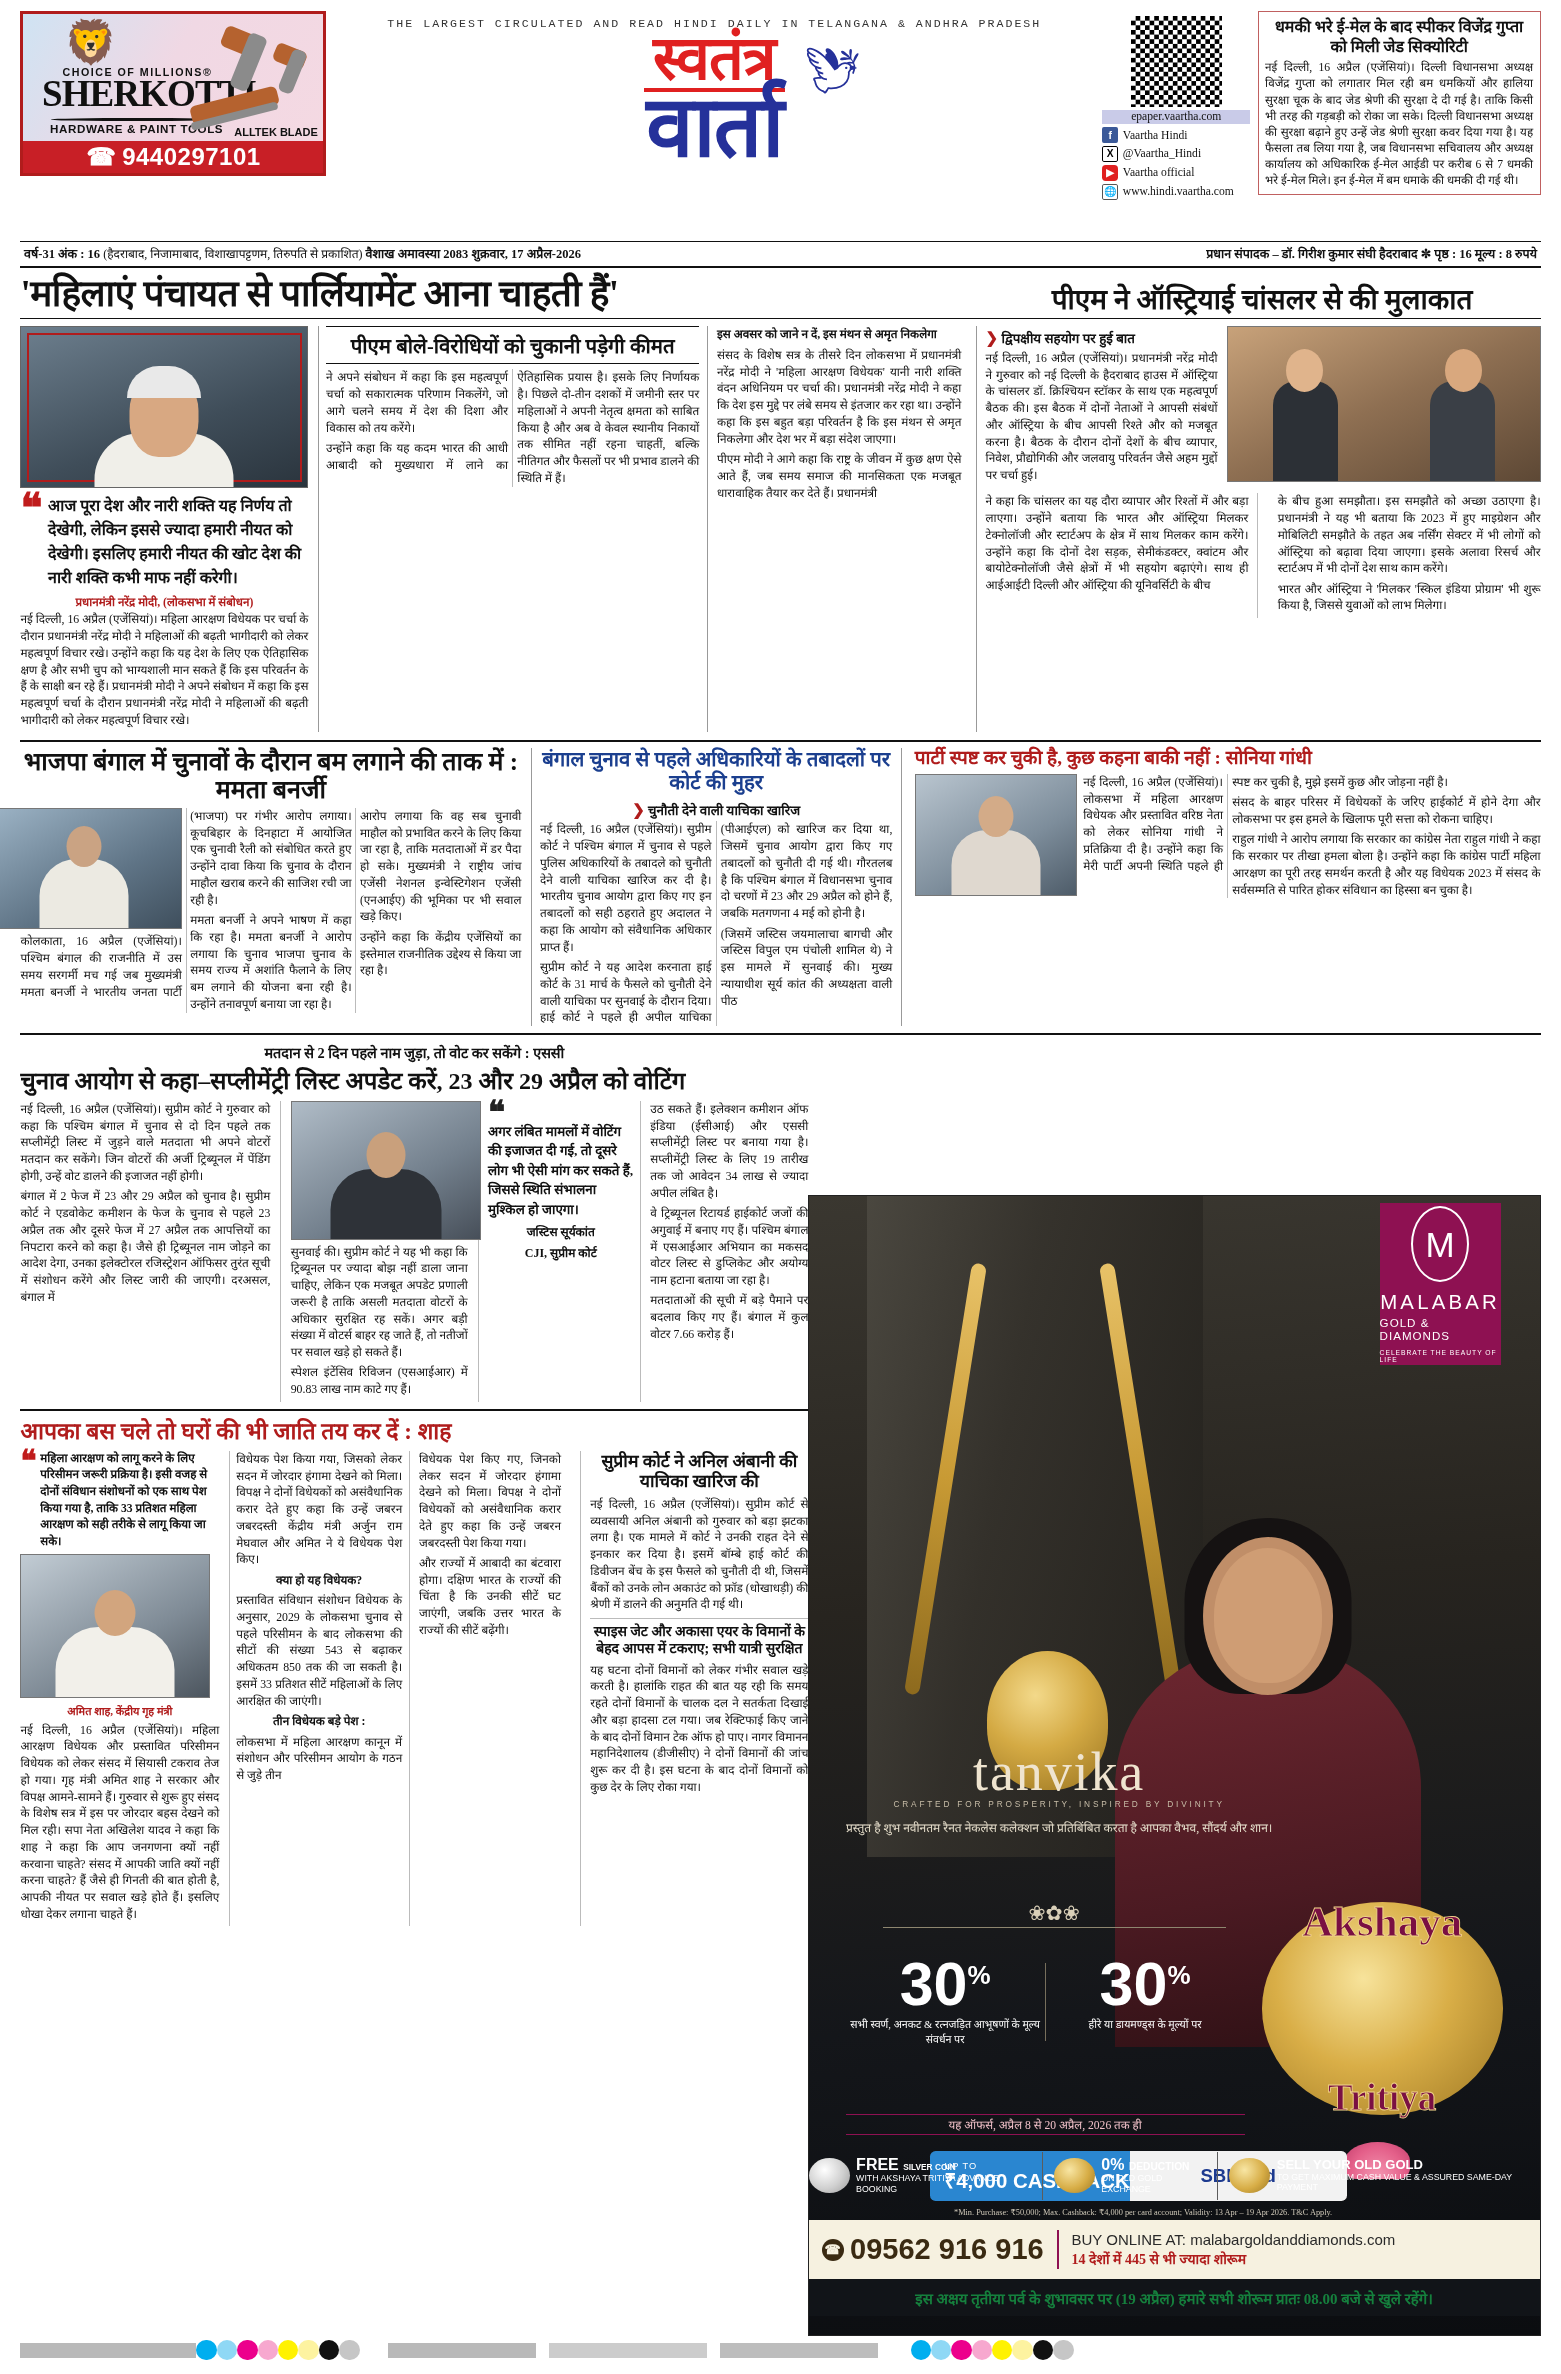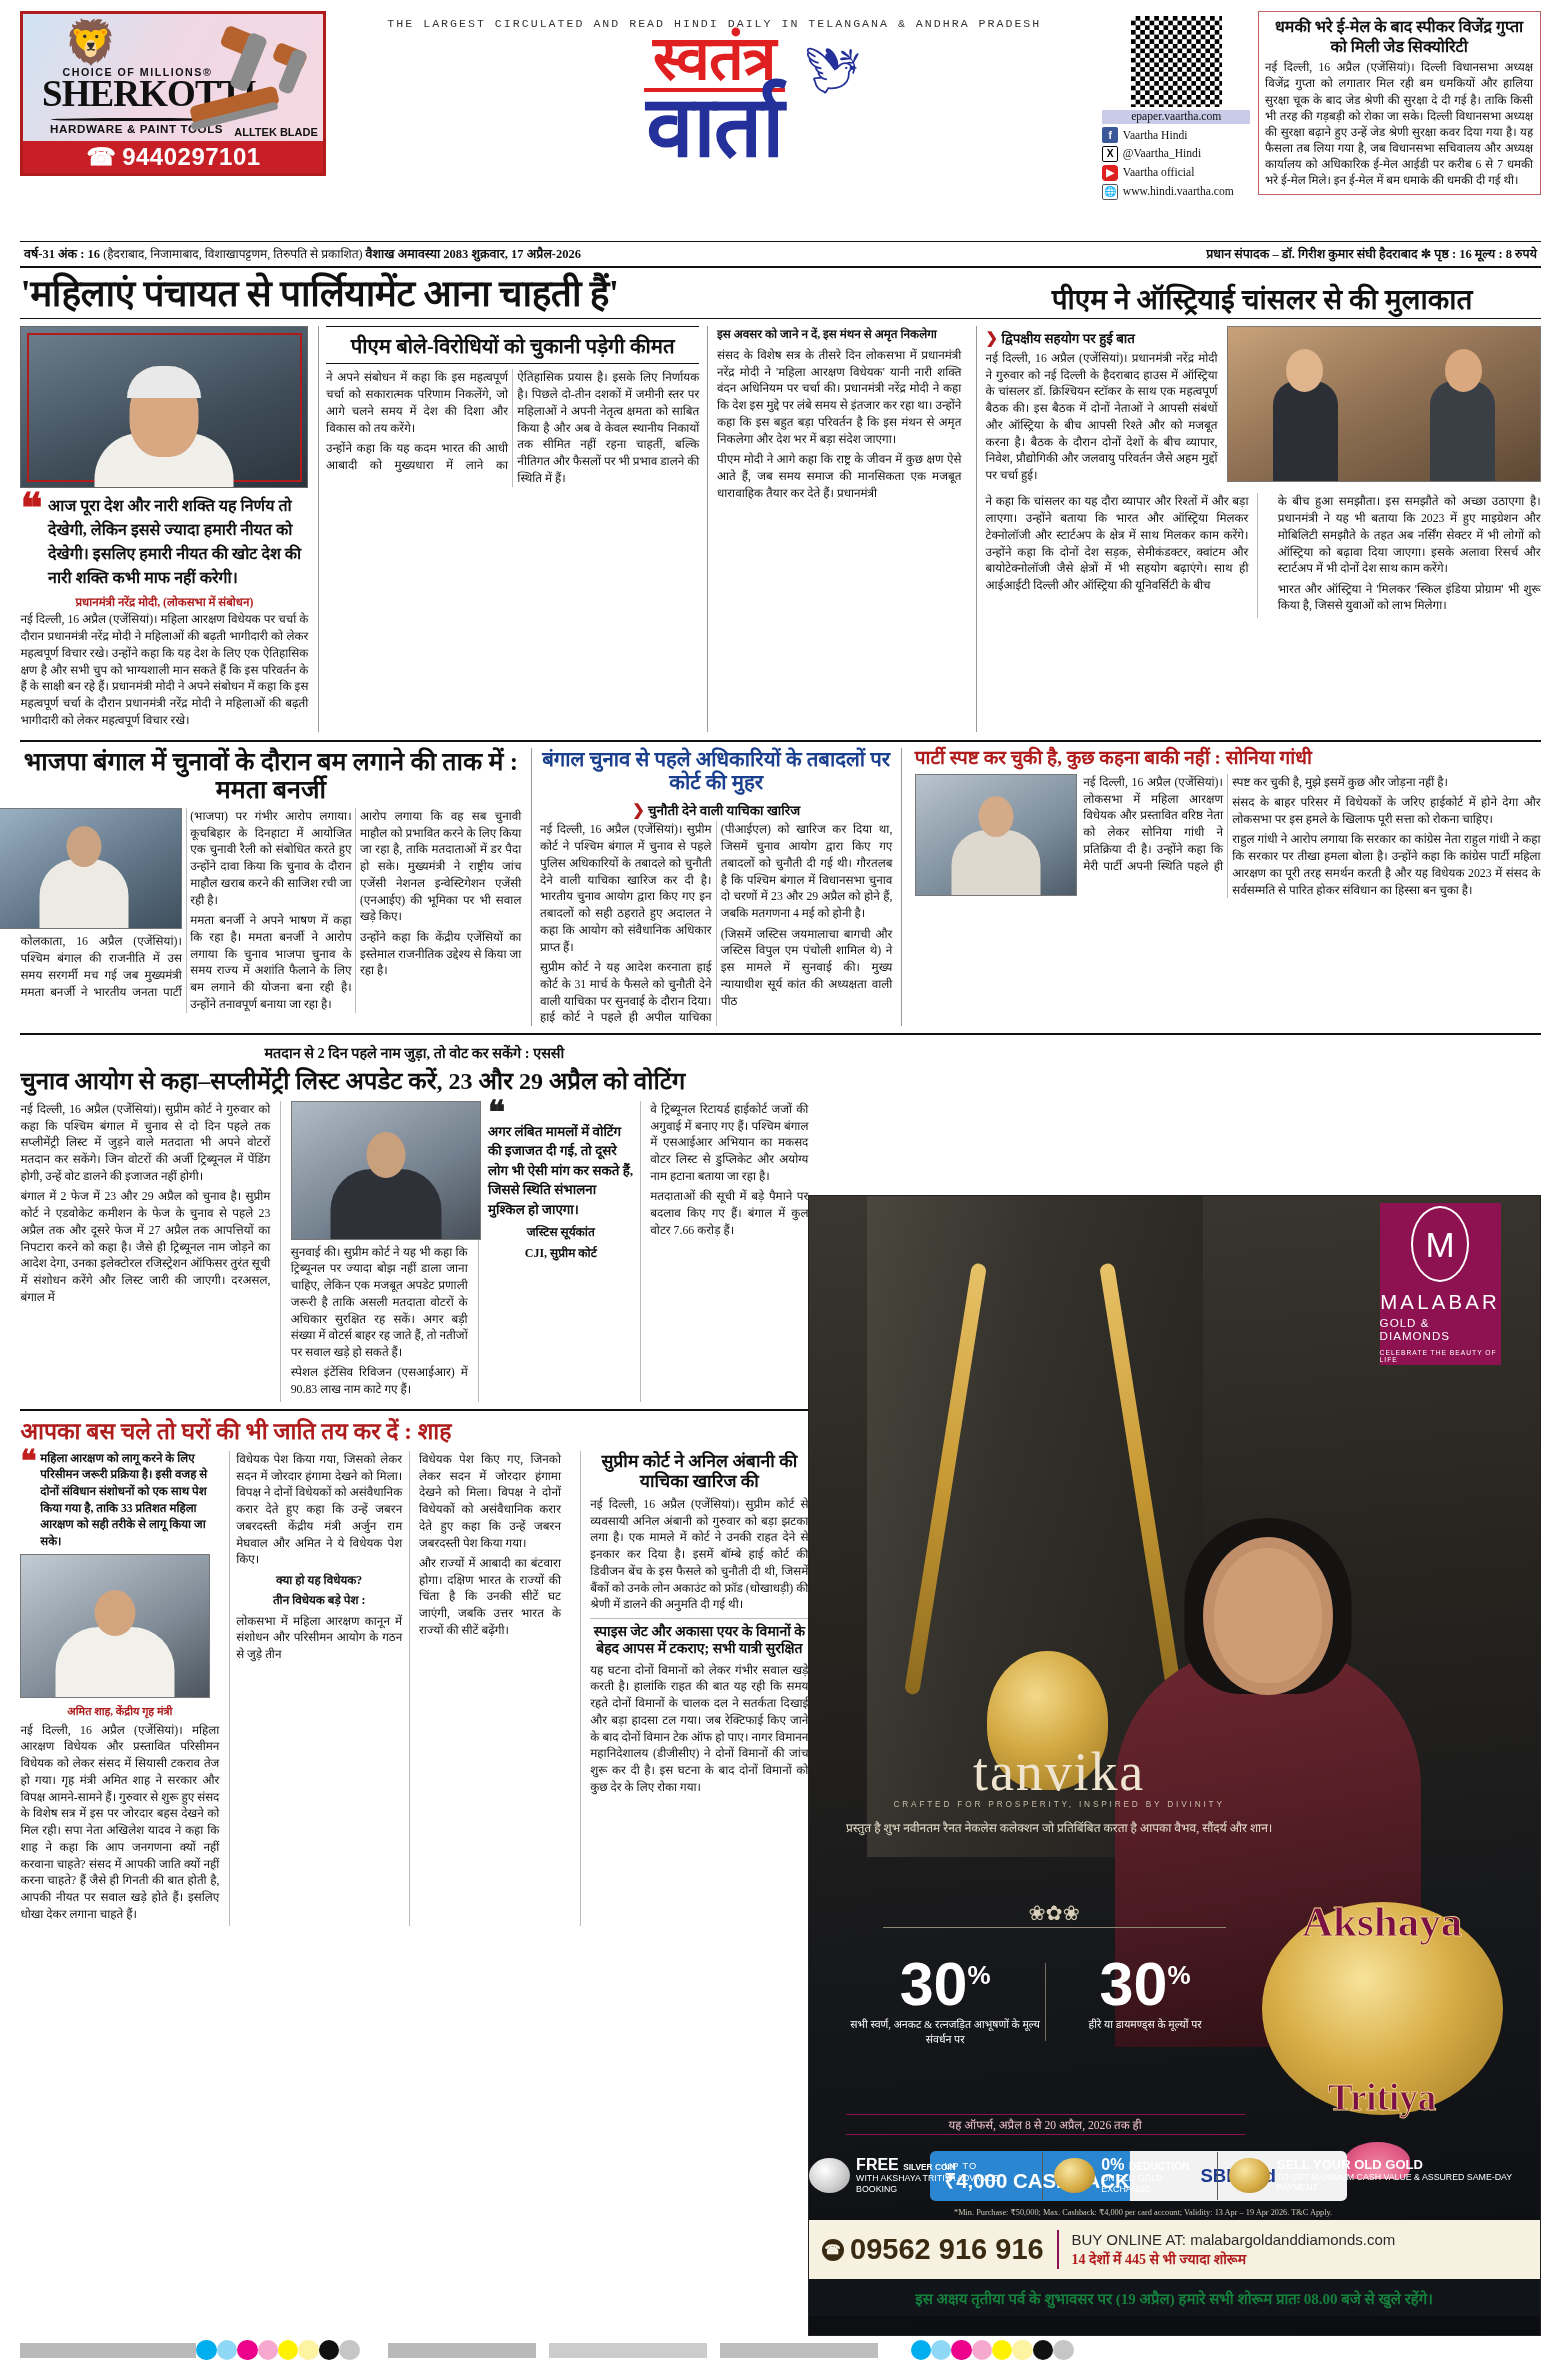--- a/index.html
+++ b/index.html
@@ -551,20 +551,21 @@
         <div style="width:153px; flex:0 0 auto; border-right:0.9px solid #bbb; padding-right:6.5px;">
           <div class="pullquote">
             <div class="pq-mark">❝</div>
             <div class="pq-txt">अगर लंबित मामलों में वोटिंग की इजाजत दी गई, तो दूसरे लोग भी ऐसी मांग कर सकते हैं, जिससे स्थिति संभालना मुश्किल हो जाएगा।</div>
             <div class="pq-by">जस्टिस सूर्यकांत</div>
             <div class="pq-by">CJI, सुप्रीम कोर्ट</div>
           </div>
         </div>
         <div style="flex:1 1 auto;">
           <div class="body-col">
+            <p>उठ सकते हैं। इलेक्शन कमीशन ऑफ इंडिया (ईसीआई) और एससी सप्लीमेंट्री लिस्ट पर बनाया गया है। सप्लीमेंट्री लिस्ट के लिए 19 तारीख तक जो आवेदन 34 लाख से ज्यादा अपील लंबित है।</p>
             <p>वे ट्रिब्यूनल रिटायर्ड हाईकोर्ट जजों की अगुवाई में बनाए गए हैं। पश्चिम बंगाल में एसआईआर अभियान का मकसद वोटर लिस्ट से डुप्लिकेट और अयोग्य नाम हटाना बताया जा रहा है।</p>
             <p>मतदाताओं की सूची में बड़े पैमाने पर बदलाव किए गए हैं। बंगाल में कुल वोटर 7.66 करोड़ हैं।</p>
           </div>
         </div>
       </div>
 
       <div style="border-top:2.8px solid #111; margin-top:7.4px; padding-top:5.6px;">
         <div class="lower-head" style="color:#b01c1c; font-size:23px;">आपका बस चले तो घरों की भी जाति तय कर दें : शाह</div>
         <div style="display:flex; gap:9.3px;">
           <div style="width:199px; flex:0 0 auto;">
@@ -578,20 +579,21 @@
             </div>
             <div class="photo-cap">अमित शाह, केंद्रीय गृह मंत्री</div>
             <div class="body-col">
               <p>नई दिल्ली, 16 अप्रैल (एजेंसियां)। महिला आरक्षण विधेयक और प्रस्तावित परिसीमन विधेयक को लेकर संसद में सियासी टकराव तेज हो गया। गृह मंत्री अमित शाह ने सरकार और विपक्ष आमने-सामने हैं। गुरुवार से शुरू हुए संसद के विशेष सत्र में इस पर जोरदार बहस देखने को मिल रही। सपा नेता अखिलेश यादव ने कहा कि शाह ने कहा कि आप जनगणना क्यों नहीं करवाना चाहते? संसद में आपकी जाति क्यों नहीं करना चाहते? हैं जैसे ही गिनती की बात होती है, आपकी नीयत पर सवाल खड़े होते हैं। इसलिए धोखा देकर लगाना चाहते हैं।</p>
             </div>
           </div>
           <div style="width:181px; flex:0 0 auto; border-left:0.9px solid #bbb; border-right:0.9px solid #bbb; padding:0 6.5px;">
             <div class="body-col">
               <p>विधेयक पेश किया गया, जिसको लेकर सदन में जोरदार हंगामा देखने को मिला। विपक्ष ने दोनों विधेयकों को असंवैधानिक करार देते हुए कहा कि उन्हें जबरन जबरदस्ती केंद्रीय मंत्री अर्जुन राम मेघवाल और अमित ने ये विधेयक पेश किए।</p>
               <p style="font-weight:bold; text-align:center;">क्या हो यह विधेयक?</p>
+              <p>प्रस्तावित संविधान संशोधन विधेयक के अनुसार, 2029 के लोकसभा चुनाव से पहले परिसीमन के बाद लोकसभा की सीटों की संख्या 543 से बढ़ाकर अधिकतम 850 तक की जा सकती है। इसमें 33 प्रतिशत सीटें महिलाओं के लिए आरक्षित की जाएंगी।</p>
               <p style="font-weight:bold; text-align:center;">तीन विधेयक बड़े पेश :</p>
               <p>लोकसभा में महिला आरक्षण कानून में संशोधन और परिसीमन आयोग के गठन से जुड़े तीन</p>
             </div>
           </div>
           <div style="width:162px; flex:0 0 auto; border-right:0.9px solid #bbb; padding-right:19px;">
             <div class="body-col">
               <p>विधेयक पेश किए गए, जिनको लेकर सदन में जोरदार हंगामा देखने को मिला। विपक्ष ने दोनों विधेयकों को असंवैधानिक करार देते हुए कहा कि उन्हें जबरन जबरदस्ती पेश किया गया।</p>
               <p>और राज्यों में आबादी का बंटवारा होगा। दक्षिण भारत के राज्यों की चिंता है कि उनकी सीटें घट जाएंगी, जबकि उत्तर भारत के राज्यों की सीटें बढ़ेंगी।</p>
             </div>
           </div>

